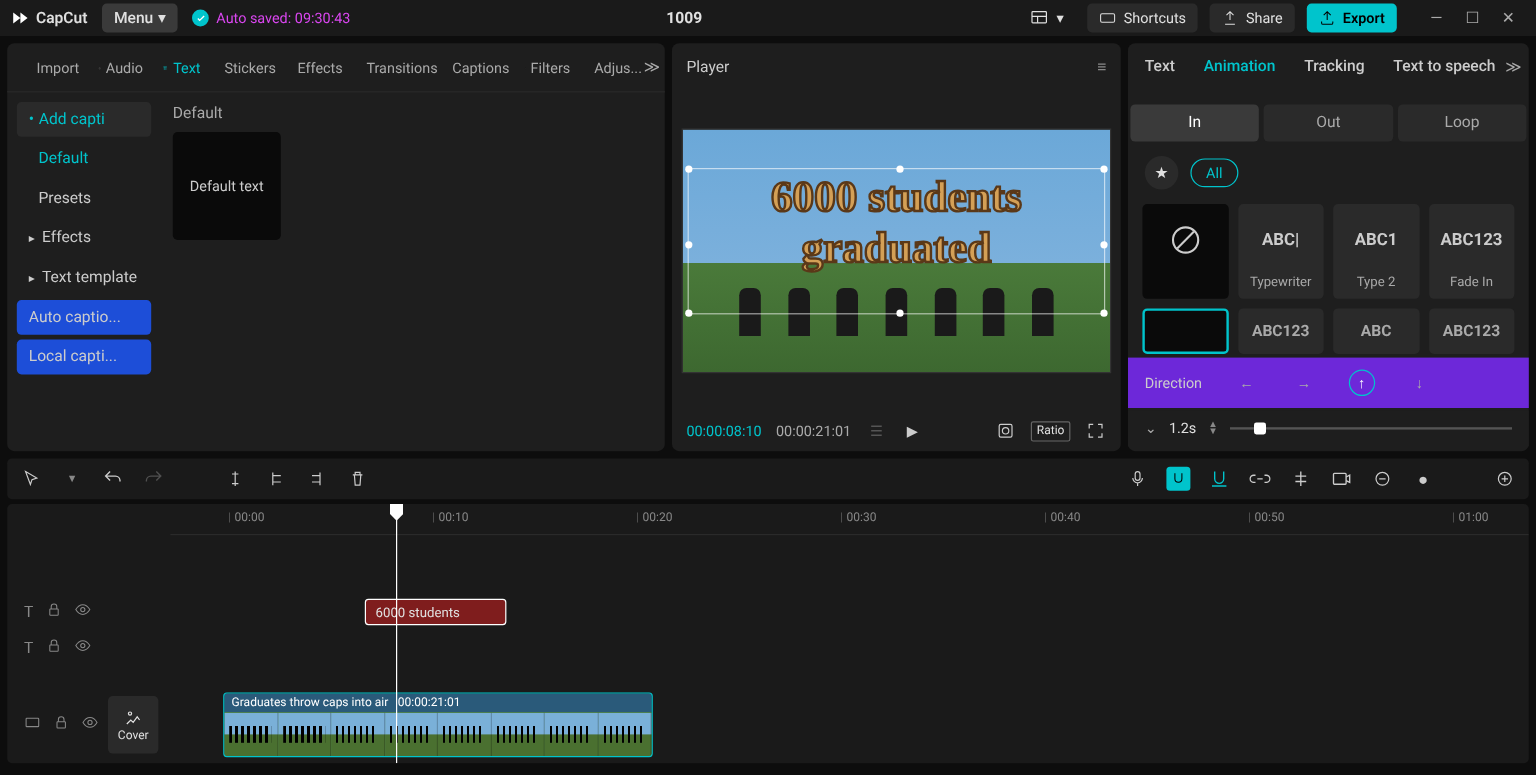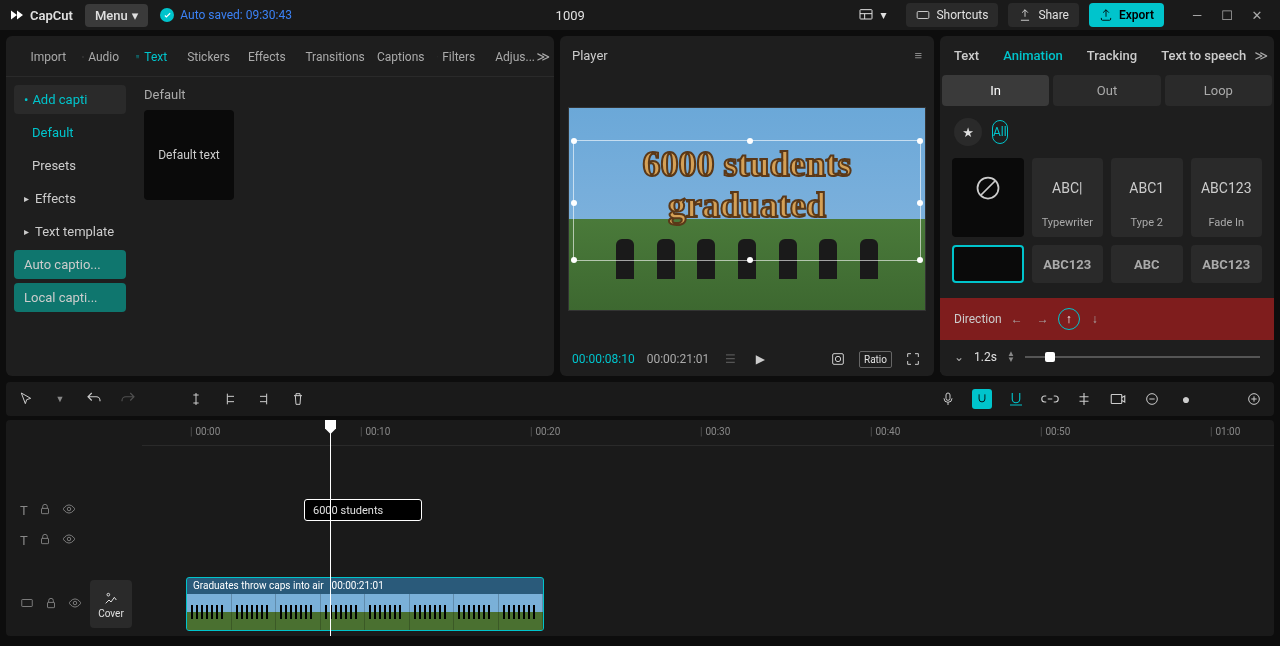--- a/index.html
+++ b/index.html
@@ -1,44 +1,44 @@
 <!DOCTYPE html>
 <html><head>
 <meta charset="utf-8">
 <style>
 *{margin:0;padding:0;box-sizing:border-box;font-family:-apple-system,BlinkMacSystemFont,"Segoe UI",Roboto,sans-serif;user-select:none}
 body{background:#0d0d0d;color:#e0e0e0;width:1280px;height:646px;overflow:hidden;font-size:13px}
 .titlebar{height:30px;background:#1a1a1a;display:flex;align-items:center;padding:0 8px;gap:12px}
 .logo{display:flex;align-items:center;gap:4px;font-weight:600;font-size:13px}
 .logo svg{width:18px;height:18px}
 .menu-btn{background:#3a3a3a;padding:4px 10px;border-radius:4px;display:flex;align-items:center;gap:4px;font-size:13px;font-weight:500}
-.autosave{display:flex;align-items:flex-start;gap:6px;color:#3b82f6;font-size:12px}
+.autosave{display:flex;align-items:flex-start;gap:6px;color:#d946ef;font-size:12px}
 .autosave .check{width:14px;height:14px;background:#00c4cc;border-radius:50%;display:flex;align-items:center;justify-content:center}
-.title-center{flex:1;text-align:center;font-weight:400}
+.title-center{flex:1;text-align:center;font-weight:700}
 .title-right{display:flex;align-items:center;gap:10px}
 .tb-btn{background:#2a2a2a;padding:5px 10px;border-radius:4px;display:flex;align-items:center;gap:6px;font-size:12px}
 .tb-btn.export{background:#00c4cc;color:#000;font-weight:600}
 .win-btns{display:flex;gap:0;margin-left:8px}
 .win-btn{width:30px;height:30px;display:flex;align-items:center;justify-content:center;color:#aaa}
 .main{display:flex;height:352px;gap:6px;padding:6px}
 .panel{background:#1e1e1e;border-radius:6px}
 .left-panel{width:548px;display:flex;flex-direction:column}
 .top-tabs{display:flex;padding:6px 12px 0;gap:0;border-bottom:1px solid #2a2a2a;align-items:flex-end;position:relative}
 .top-tab{display:flex;flex-direction:row;align-items:center;gap:4px;padding:4px 8px 8px;color:#aaa;font-size:12px;min-width:48px}
 .top-tab.active{color:#00c4cc}
 .top-tab svg{width:22px;height:22px}
 .tabs-more{position:absolute;right:4px;top:50%;transform:translateY(-50%);color:#aaa}
 .left-body{display:flex;flex:1;overflow:hidden}
 .sidebar{width:128px;padding:8px;display:flex;flex-direction:column;gap:4px}
 .side-item{padding:7px 10px;border-radius:4px;color:#ccc;font-size:13px;display:flex;align-items:center;gap:4px;white-space:nowrap;overflow:hidden;text-overflow:ellipsis}
 .side-item.head{background:#2a2a2a;color:#00c4cc}
 .side-item.sub{padding-left:18px}
 .side-item.sub.active{color:#00c4cc}
 .side-item.collapsed::before{content:"▸";font-size:10px;margin-right:2px}
-.side-item.plain{background:#0f766e}
+.side-item.plain{background:#1d4ed8}
 .content{flex:1;padding:10px}
 .content-label{color:#aaa;font-size:13px;margin-bottom:8px}
 .text-thumb{width:90px;height:90px;background:#0a0a0a;border-radius:4px;display:flex;align-items:center;justify-content:center;font-size:12px;color:#ccc}
 .player-panel{width:374px;display:flex;flex-direction:column}
 .player-head{display:flex;justify-content:space-between;align-items:center;padding:12px 12px;color:#ccc}
 .player-body{flex:1;display:flex;align-items:center;justify-content:center;padding:0 8px}
 .video-frame{width:360px;height:204px;background:linear-gradient(to bottom,#6ba8d8 0%,#7bb0dc 55%,#4a7a3a 55%,#3d6830 100%);position:relative;border:1px solid #333}
 .text-overlay{position:absolute;top:18%;left:2%;right:2%;text-align:center;font-size:36px;font-weight:800;color:#d4a056;-webkit-text-stroke:2px #5a3818;line-height:1.15;font-family:Georgia,serif}
 .text-box{position:absolute;top:16%;left:1%;right:1%;height:60%;border:1px solid rgba(255,255,255,0.6)}
 .text-box .handle{position:absolute;width:6px;height:6px;background:#fff;border-radius:50%}
@@ -48,35 +48,35 @@
 .time-cur{color:#00c4cc}
 .time-dur{color:#aaa}
 .pc-spacer{flex:1}
 .pc-icon{width:18px;height:18px;color:#ccc;display:flex;align-items:center;justify-content:center}
 .ratio-box{border:1px solid #666;padding:2px 4px;font-size:10px;border-radius:2px}
 .right-panel{width:334px;display:flex;flex-direction:column;position:relative}
 .r-tabs{display:flex;padding:12px 14px;gap:24px;font-size:13px;font-weight:500;align-items:center;position:relative}
 .r-tab{color:#ccc;white-space:nowrap}
 .r-tab.active{color:#00c4cc}
 .r-tabs-more{position:absolute;right:6px;color:#aaa}
-.anim-tabs{display:flex;padding:0 0;margin-top:0}
+.anim-tabs{display:flex;padding:0 0;margin-top:12px}
 .anim-tab{flex:1;text-align:center;padding:8px;background:#2a2a2a;border-radius:4px;margin:0 2px;font-size:13px;color:#aaa}
 .anim-tab.active{background:#3a3a3a;color:#fff}
 .filter-row{display:flex;align-items:center;gap:10px;padding:12px 14px}
 .star-btn{width:28px;height:28px;background:#2a2a2a;border-radius:50%;display:flex;align-items:center;justify-content:center}
-.all-chip{padding:4px 0;border:1px solid #00c4cc;border-radius:12px;color:#00c4cc;font-size:12px}
+.all-chip{padding:4px 12px;border:1px solid #00c4cc;border-radius:12px;color:#00c4cc;font-size:12px}
 .anim-grid{display:grid;grid-template-columns:repeat(4,1fr);gap:8px;padding:0 12px}
 .anim-cell{background:#2a2a2a;border-radius:4px;display:flex;flex-direction:column;align-items:center;padding:8px 4px;gap:6px}
 .anim-cell.none{background:#0a0a0a}
-.anim-prev{height:44px;display:flex;align-items:center;justify-content:center;font-size:14px;font-weight:400;color:#ccc;width:100%}
+.anim-prev{height:44px;display:flex;align-items:center;justify-content:center;font-size:14px;font-weight:700;color:#ccc;width:100%}
 .anim-label{font-size:11px;color:#aaa}
 .anim-grid2{display:grid;grid-template-columns:repeat(4,1fr);gap:8px;padding:8px 12px 0}
 .anim-cell2{background:#2a2a2a;border-radius:4px;height:38px;display:flex;align-items:center;justify-content:center;font-size:13px;font-weight:700;color:#aaa}
 .anim-cell2.sel{border:2px solid #00c4cc;background:#0a0a0a}
-.dir-row{display:flex;align-items:center;gap:4px;padding:10px 14px;font-size:12px;color:#ccc;position:absolute;bottom:36px;left:0;right:0;background:#7f1d1d}
+.dir-row{display:flex;align-items:center;gap:26px;padding:10px 14px;font-size:12px;color:#ccc;position:absolute;bottom:36px;left:0;right:0;background:#6d28d9}
 .dir-btn{width:22px;height:22px;display:flex;align-items:center;justify-content:center;border-radius:50%;color:#aaa}
 .dir-btn.active{border:1px solid #00c4cc;color:#fff}
 .dur-row{display:flex;align-items:center;gap:10px;padding:8px 14px;font-size:12px;position:absolute;bottom:4px;left:0;right:0;background:#1e1e1e}
 .dur-slider{flex:1;height:2px;background:#555;position:relative}
 .dur-slider .thumb{position:absolute;left:20px;top:-4px;width:10px;height:10px;background:#fff;border-radius:2px}
 .timeline-tools{height:34px;background:#1a1a1a;margin:0 6px;border-radius:4px;display:flex;align-items:center;padding:0 10px;gap:14px}
 .tt-icon{width:20px;height:20px;color:#ccc;display:flex;align-items:center;justify-content:center}
 .tt-icon.teal{color:#00c4cc}
 .tt-icon.tealbg{background:#00c4cc;color:#000;border-radius:3px;padding:2px}
 .tt-spacer{flex:1}
@@ -86,21 +86,21 @@
 .ruler-mark::before{content:"|";margin-right:3px;color:#555}
 .playhead{position:absolute;top:0;bottom:0;width:1px;background:#fff;left:324px;z-index:10}
 .playhead::before{content:"";position:absolute;top:0;left:-5px;width:11px;height:14px;background:#fff;clip-path:polygon(0 0,100% 0,100% 60%,50% 100%,0 60%)}
 .tracks{position:absolute;top:26px;left:0;right:0;bottom:0}
 .track{display:flex;align-items:center;height:28px;margin-bottom:2px}
 .track.video{height:60px;margin-top:20px}
 .track-head{width:132px;display:flex;align-items:center;gap:10px;padding-left:14px;color:#888}
 .track-head svg{width:14px;height:14px}
 .track-body{flex:1;position:relative;height:100%}
 .clip{position:absolute;height:22px;border-radius:3px;display:flex;align-items:center;padding:0 8px;font-size:11px;top:3px}
-.clip.text1{background:#000000;left:166px;width:118px;border:1px solid #fff}
+.clip.text1{background:#7f1d1d;left:166px;width:118px;border:1px solid #fff}
 .clip.text2{background:#b5654a;left:48px;width:120px}
 .video-clip{position:absolute;left:48px;width:358px;height:54px;top:3px;background:linear-gradient(to bottom,#2a5a7a 0%,#2a5a7a 30%,#4a8050 30%,#4a8050 100%);border-radius:3px;border:1px solid #00c4cc;overflow:hidden}
 .video-clip-label{position:absolute;top:2px;left:6px;font-size:10px;color:#fff;display:flex;gap:8px}
 .video-thumbs{position:absolute;bottom:0;left:0;right:0;height:36px;display:flex}
 .vthumb{flex:1;background:linear-gradient(to bottom,#7ab0d8 50%,#4a7030 50%);border-right:1px solid rgba(0,0,0,0.2);position:relative}
 .vthumb::after{content:"";position:absolute;bottom:30%;left:10%;right:10%;height:40%;background:repeating-linear-gradient(90deg,#000 0,#000 2px,transparent 2px,transparent 5px)}
 .cover-btn{width:42px;height:48px;background:#2a2a2a;border-radius:4px;display:flex;flex-direction:column;align-items:center;justify-content:center;gap:2px;font-size:10px;margin-left:-48px;margin-right:6px}
 .track-gap{height:50px}
 svg{fill:none;stroke:currentColor;stroke-width:1.5}
 </style>

